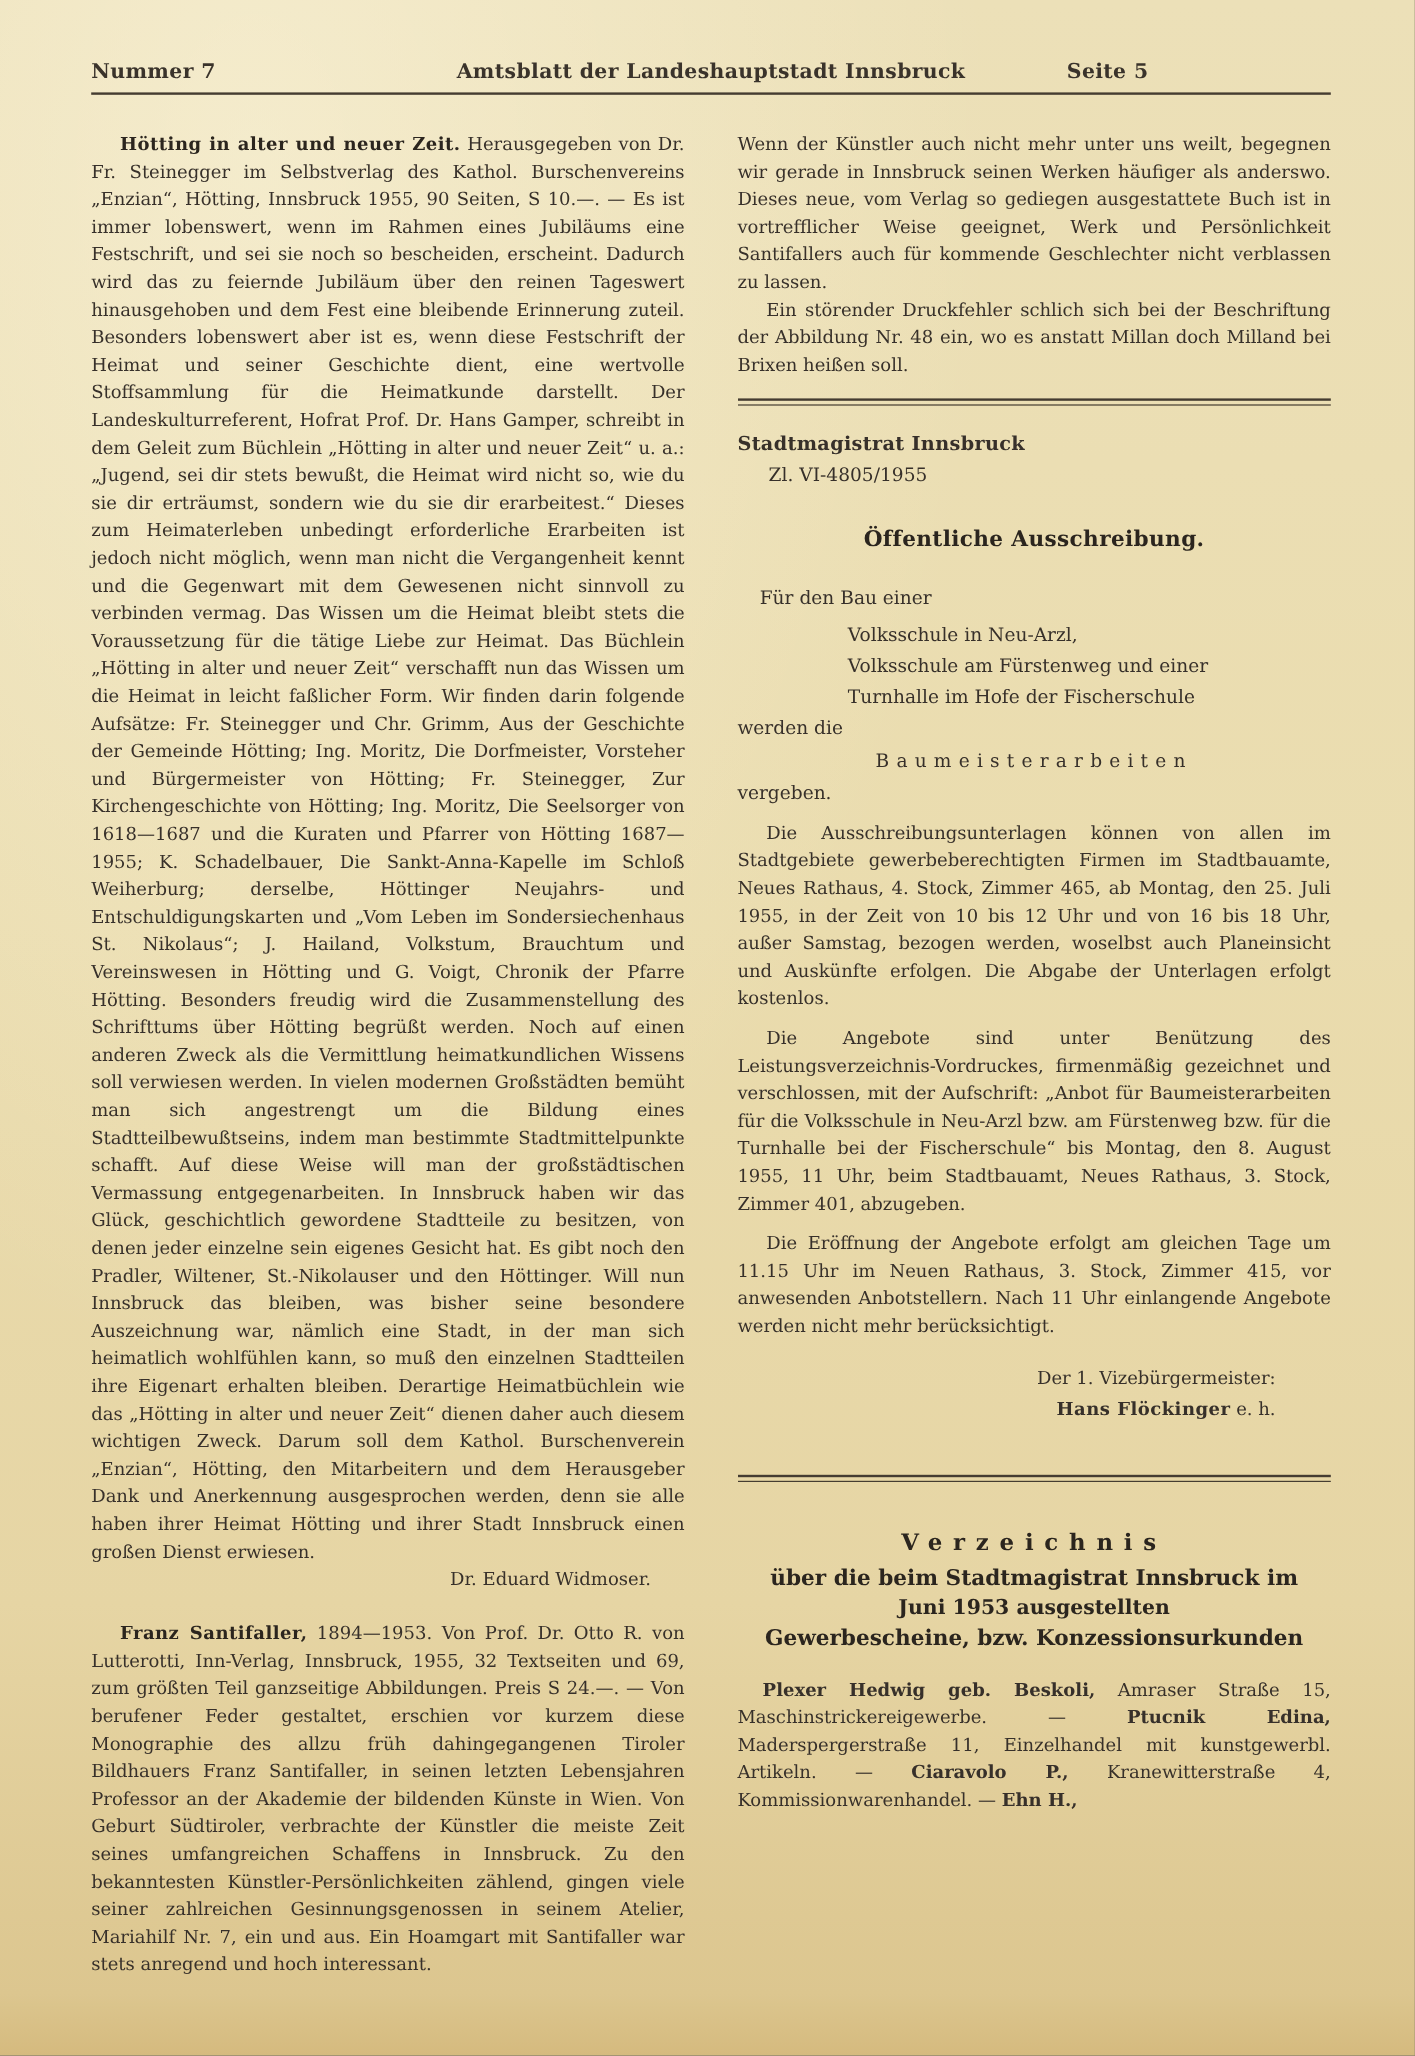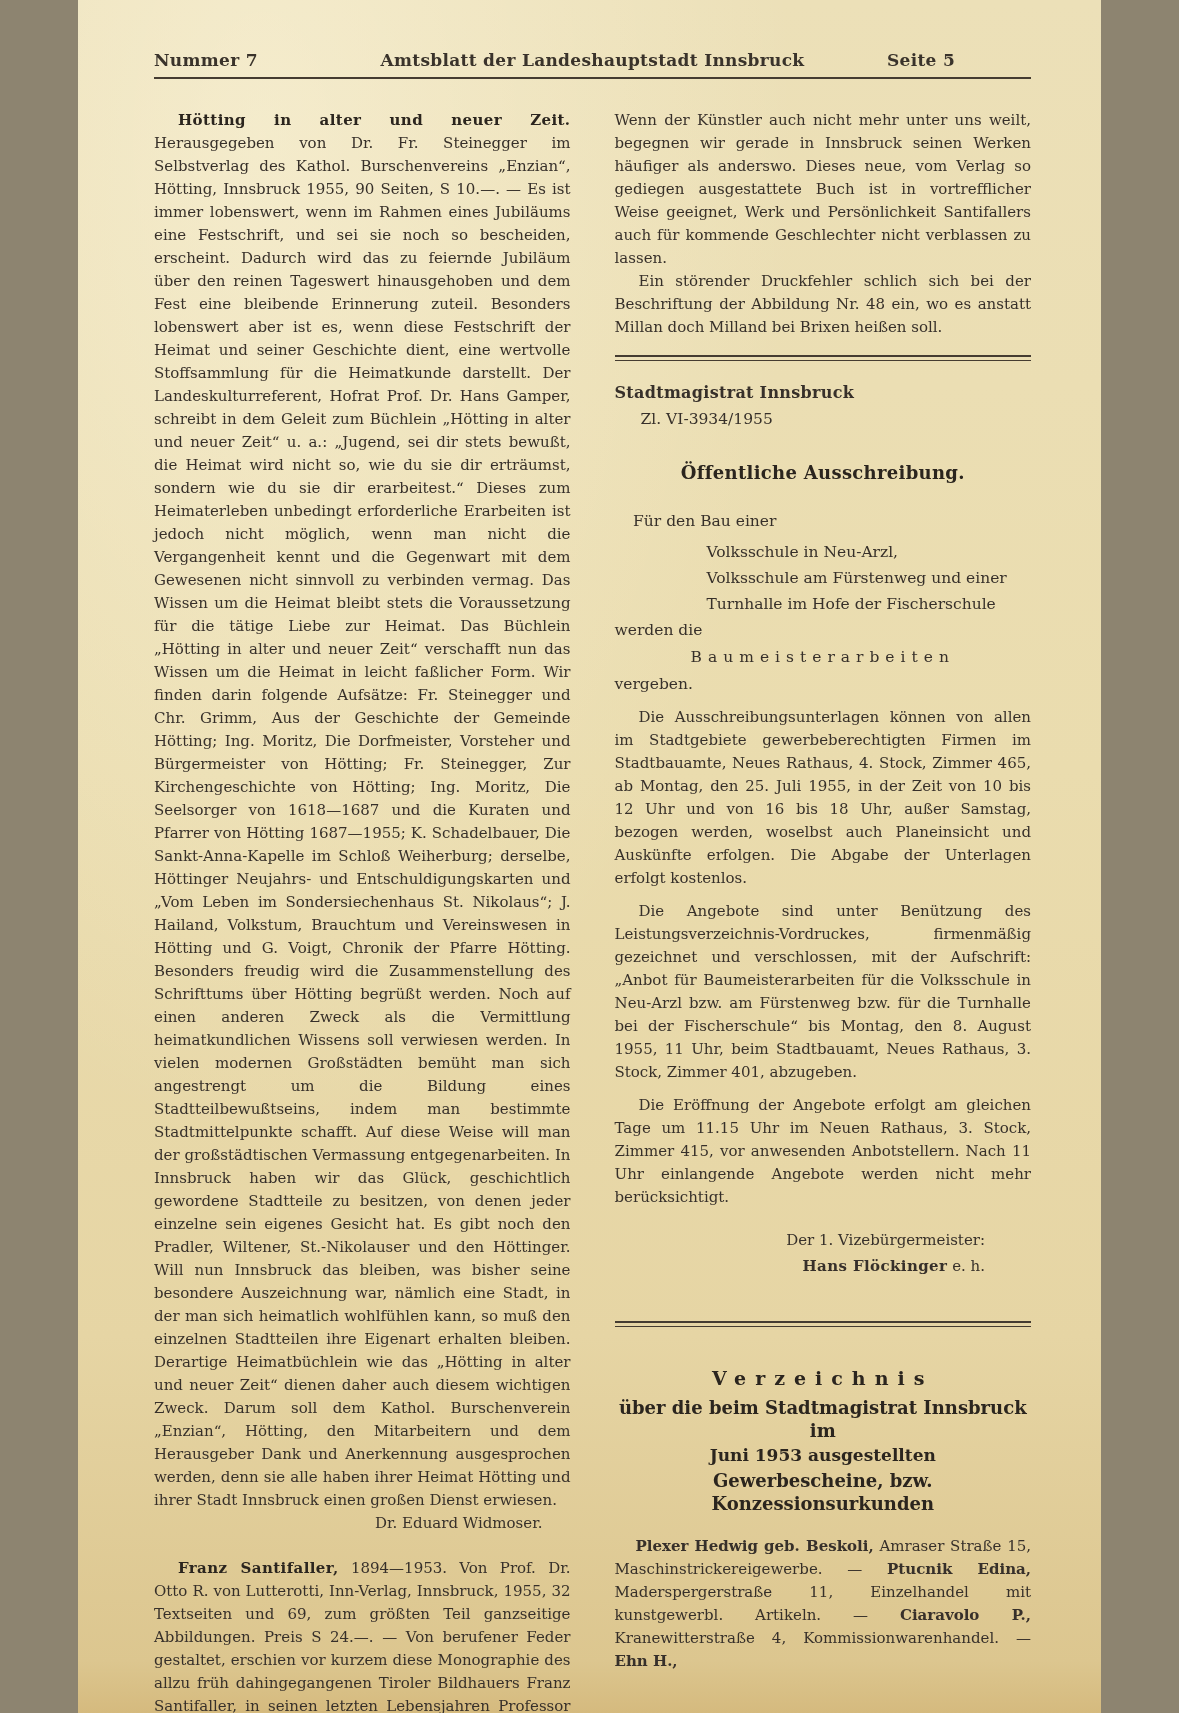--- a/index.html
+++ b/index.html
@@ -1,36 +1,36 @@
 <!DOCTYPE html>
 <html lang="de"><head>
 <meta charset="utf-8">
 <style>
   html,body { margin:0; padding:0; background:#8d8470; }
   .page {
     position:relative;
-    width:1023px; height:1713px;
+    width:1179px; height:1713px;
     margin:0 auto;
     background:
       radial-gradient(ellipse at 18% 8%, rgba(255,250,230,0.45) 0%, rgba(255,250,230,0) 45%),
       linear-gradient(180deg, #ece0b8 0%, #eadcae 45%, #e6d5a4 78%, #dcc68f 97%, #d5ba7e 100%);
     overflow:hidden;
     font-family:"DejaVu Serif", serif;
     color:#37302a;
     box-sizing:border-box;
     padding:50px 70px 0 76px;
   }
   .masthead {
     display:flex; align-items:baseline;
     font-size:17px; font-weight:bold; color:#3a332b;
     letter-spacing:0.3px;
   }
   .masthead .left  { width:220px; text-align:left; }
   .masthead .center{ flex:1; text-align:center; }
-  .masthead .right { width:220px; text-align:center; }
+  .masthead .right { width:220px; text-align:left; }
   .masthead-rule { border-bottom:2px solid #453c31; margin-top:7px; }
   h1.page-title {
     margin:26px 0 0 0;
     text-align:center;
     font-size:38px; font-weight:bold; color:#2e2821;
     letter-spacing:0.5px;
   }
   .columns {
     display:grid;
     grid-template-columns:1fr 1fr;
@@ -95,21 +95,21 @@
       <p class="just ind gap-top"><strong class="lead">Franz Santifaller,</strong><span> 1894—1953. Von Prof. Dr. Otto R. von Lutterotti, Inn-Verlag, Innsbruck, 1955, 32 Textseiten und 69, zum größten Teil ganzseitige Abbildungen. Preis S 24.—. — Von berufener Feder gestaltet, erschien vor kurzem diese Monographie des allzu früh dahingegangenen Tiroler Bildhauers Franz Santifaller, in seinen letzten Lebensjahren Professor an der Akademie der bildenden Künste in Wien. Von Geburt Südtiroler, verbrachte der Künstler die meiste Zeit seines umfangreichen Schaffens in Innsbruck. Zu den bekanntesten Künstler-Persönlichkeiten zählend, gingen viele seiner zahlreichen Gesinnungsgenossen in seinem Atelier, Mariahilf Nr. 7, ein und aus. Ein Hoamgart mit Santifaller war stets anregend und hoch interessant.</span></p>
     </div>
 
     <div class="col">
       <p class="just">Wenn der Künstler auch nicht mehr unter uns weilt, begegnen wir gerade in Innsbruck seinen Werken häufiger als anderswo. Dieses neue, vom Verlag so gediegen ausgestattete Buch ist in vortrefflicher Weise geeignet, Werk und Persönlichkeit Santifallers auch für kommende Geschlechter nicht verblassen zu lassen.</p>
       <p class="just ind">Ein störender Druckfehler schlich sich bei der Beschriftung der Abbildung Nr. 48 ein, wo es anstatt Millan doch Milland bei Brixen heißen soll.</p>
 
       <div class="double-rule"></div>
 
       <div class="notice-agency">Stadtmagistrat Innsbruck</div>
-      <div class="notice-ref">Zl. VI-3934/1955</div>
+      <div class="notice-ref">Zl. VI-4805/1955</div>
 
       <h2 class="notice-title">Öffentliche Ausschreibung.</h2>
 
       <p class="fuer">Für den Bau einer</p>
 
       <div class="school-list">
         <div>Volksschule in Neu-Arzl,</div>
         <div>Volksschule am Fürstenweg und einer</div>
         <div>Turnhalle im Hofe der Fischerschule</div>
       </div>

